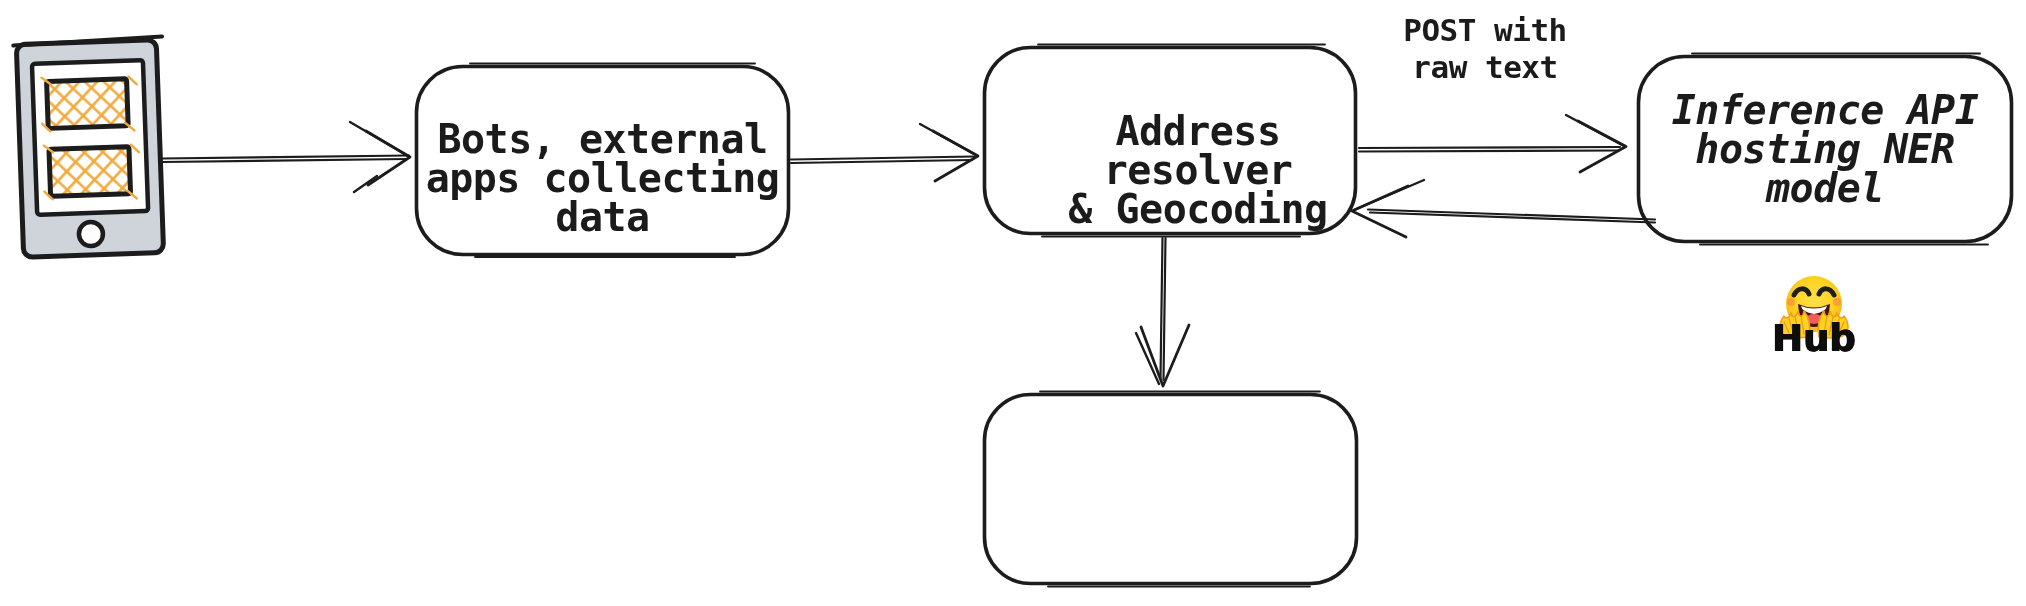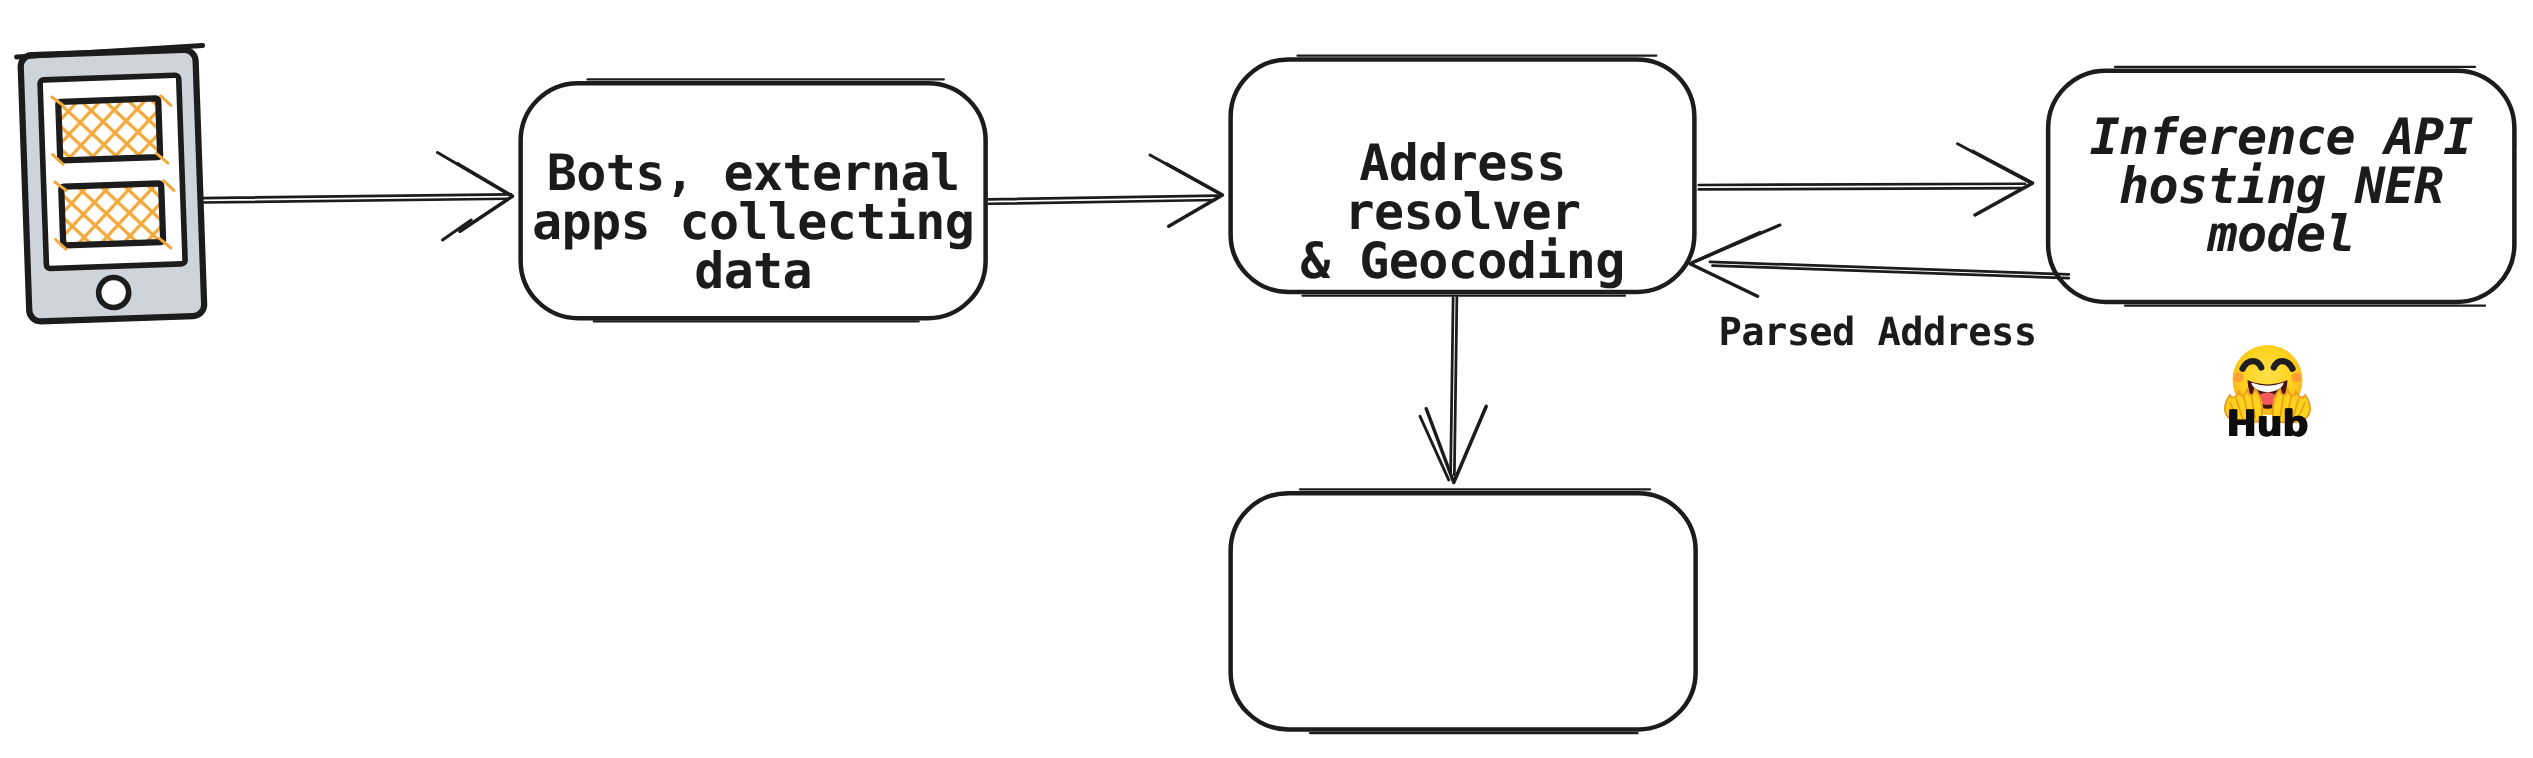--- a/index.html
+++ b/index.html
@@ -32,21 +32,21 @@
     color:#1b1b1b;
   }
   .pad-bots{padding-top:18px;}
   .pad-resolver{padding-top:30px;}
   .hub-badge{
     position:absolute;left:1770px;top:272px;width:88px;
     display:flex;flex-direction:column;align-items:center;
   }
   .hub-badge .hub-text{
     font-family:"DejaVu Sans","Liberation Sans",sans-serif;
-    font-weight:bold;font-size:29px;line-height:30px;
+    font-weight:bold;font-size:37px;line-height:30px;
     color:#0d0d0d;
     margin-top:-16px;
     text-shadow:0.6px 0 #0d0d0d,-0.6px 0 #0d0d0d;
     z-index:2;
   }
   .hub-badge svg{display:block;}
 </style>
 </head>
 <body>
 
@@ -122,29 +122,30 @@
         <path d="M1141 327 L1163 386 L1189 325" stroke-width="2.8"></path>
         <path d="M1136 333 L1159 384" stroke-width="2.4"></path>
       </g>
     </g>
   </svg>
 
   <div class="node-label pad-bots" style="left:415px;top:65px;width:375px;height:191px;">Bots, external
 apps collecting
 data</div>
 
-  <div class="node-label pad-resolver" style="left:983px;top:45px;width:374px;height:190px;">Address resolver
+  <div class="node-label pad-resolver" style="left:983px;top:45px;width:374px;height:190px;padding-left:28px;">Address resolver
 &amp; Geocoding</div>
 
   <div class="node-label" style="left:1637px;top:55px;width:376px;height:188px;font-style:italic;">Inference API
 hosting NER model</div>
 
 
+  <div class="edge-label" style="left:1350px;top:12px;width:270px;">POST with
+raw text</div>
 
-  <div class="edge-label" style="left:1352px;top:248px;width:300px;">Parsed Address</div>
 
   <div class="hub-badge">
     <svg width="72" height="68" viewBox="-36 -34 72 68">
       <defs>
         <radialGradient id="hfFace" cx="50%" cy="42%" r="62%">
           <stop offset="0%" stop-color="#ffe04b"></stop>
           <stop offset="60%" stop-color="#ffd21e"></stop>
           <stop offset="100%" stop-color="#f3ab19"></stop>
         </radialGradient>
         <g id="hfhand">

